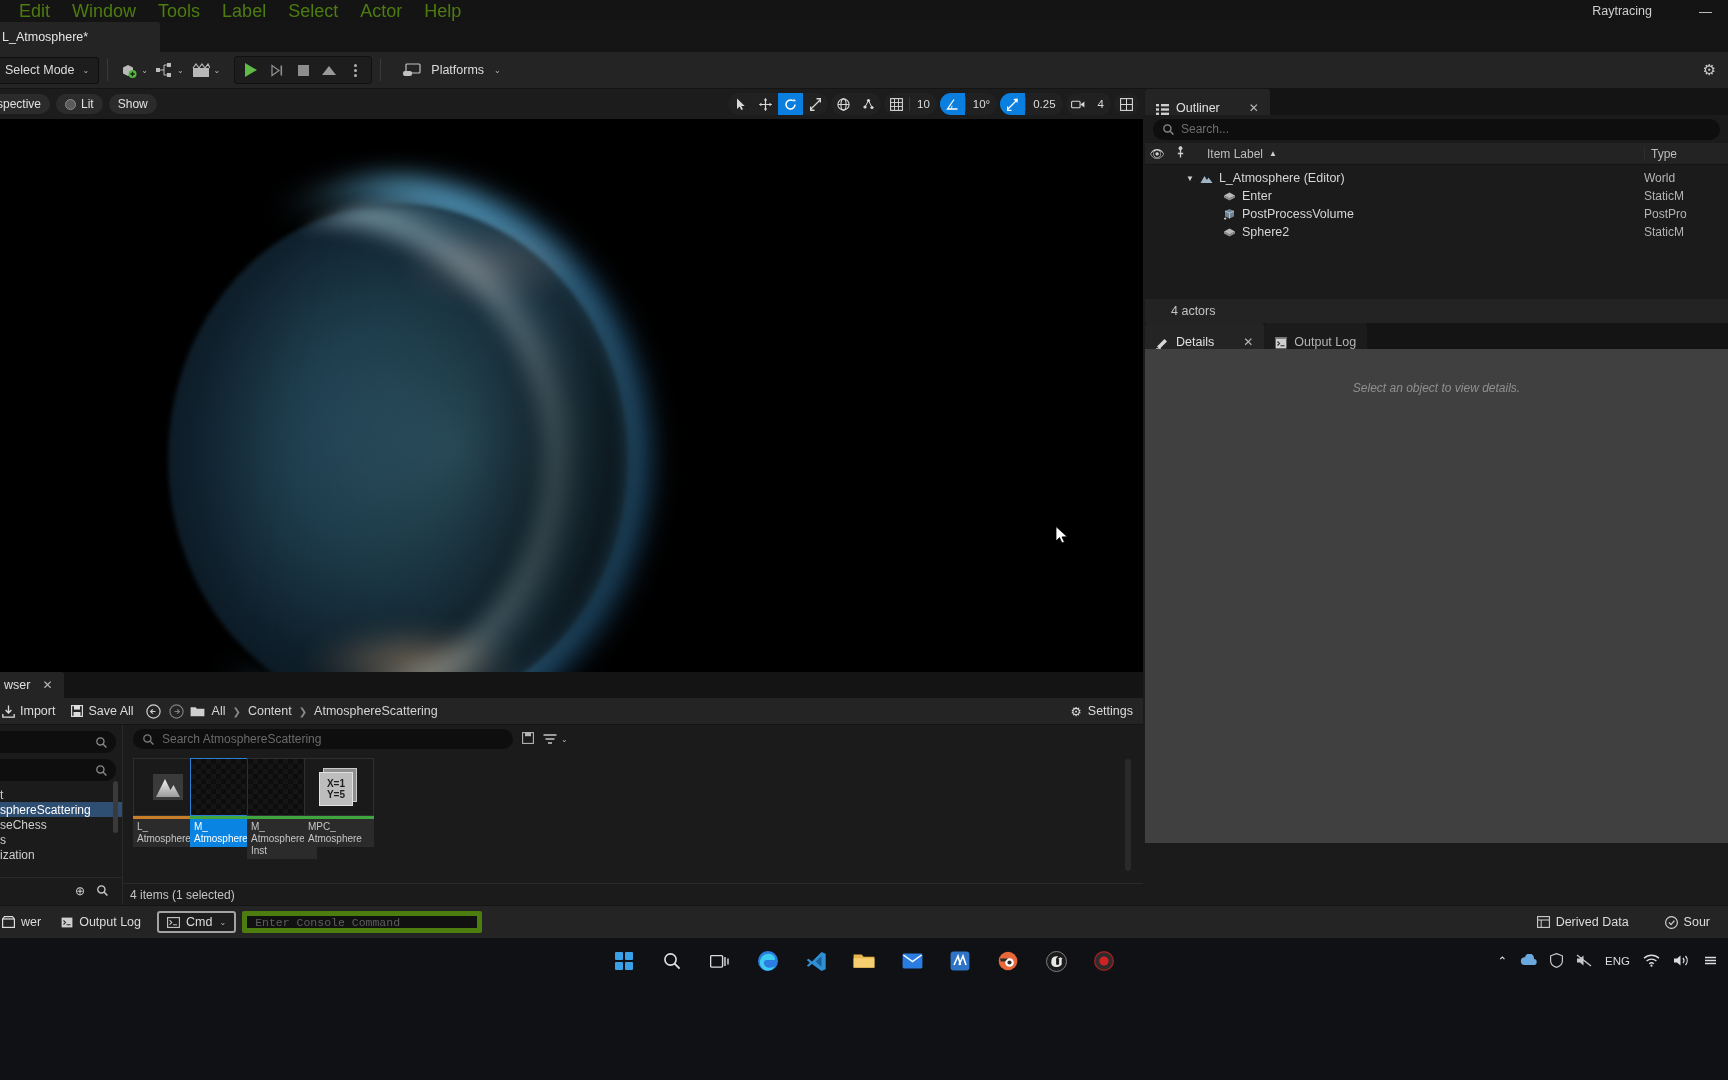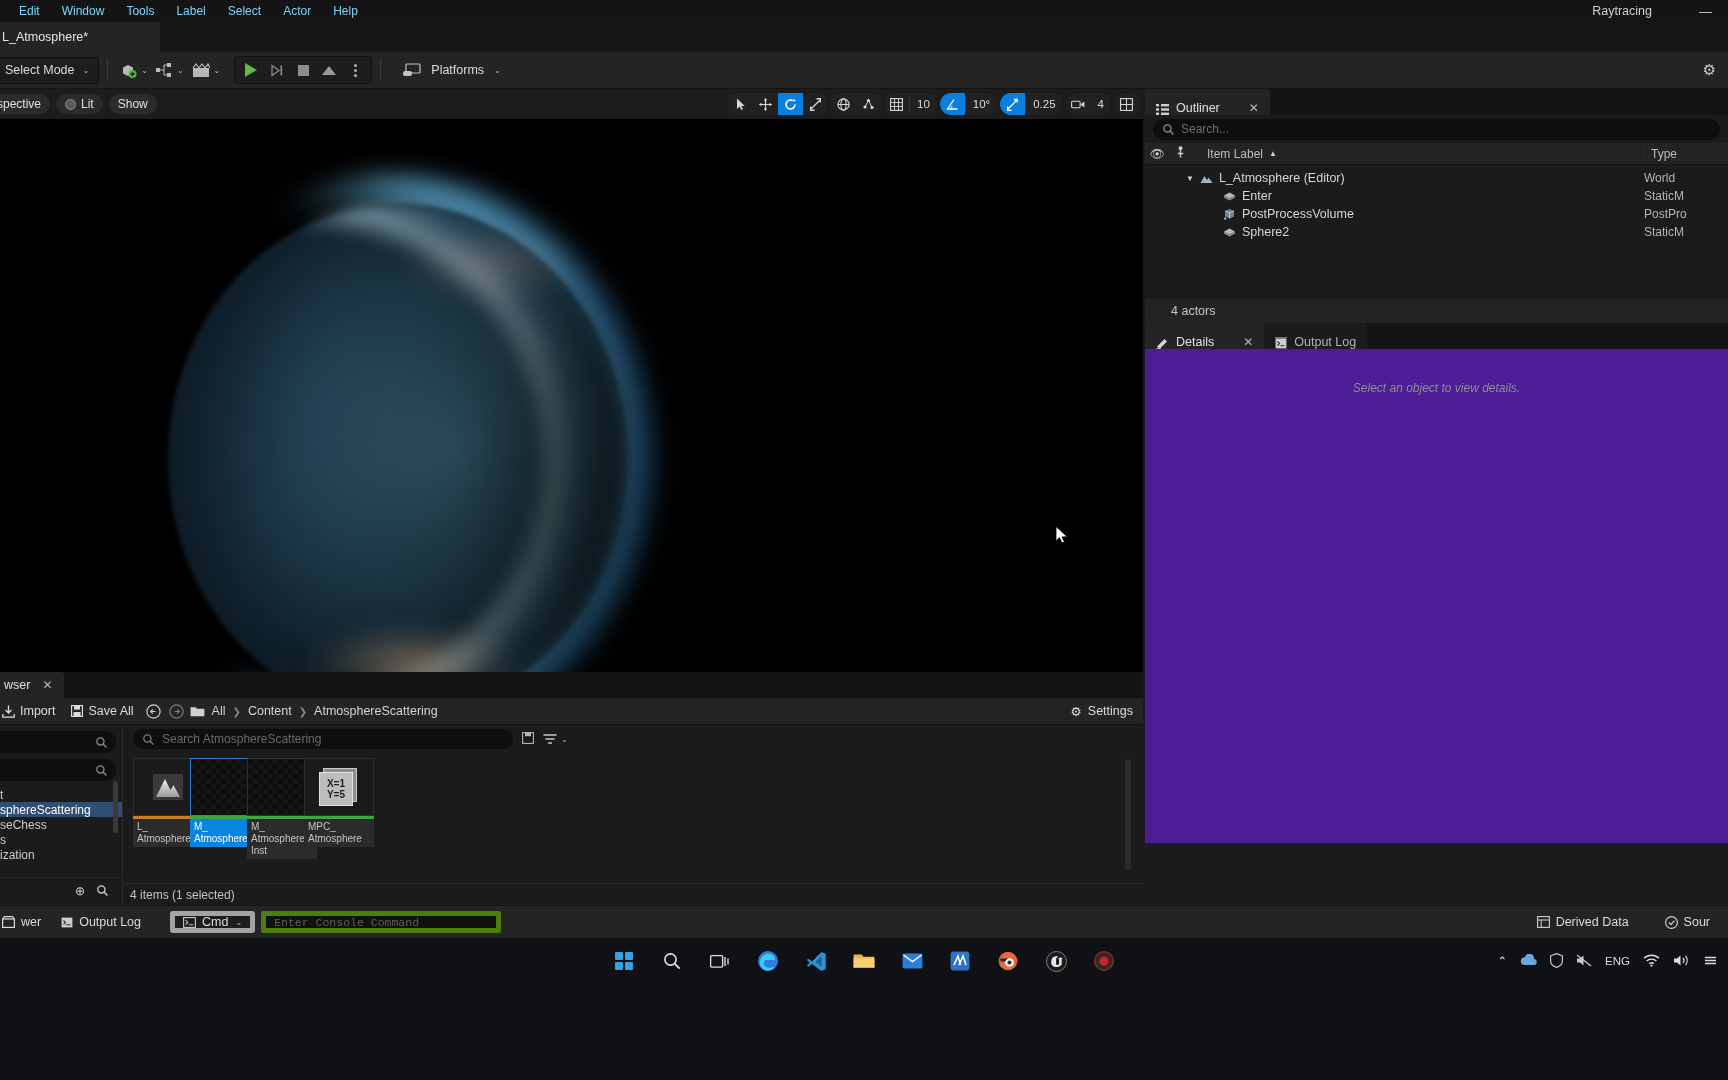--- a/index.html
+++ b/index.html
@@ -12,21 +12,21 @@
     -webkit-font-smoothing:antialiased;
   }
   .app { position:relative; width:1728px; height:1080px; }
 
   
   .menubar {
     position:absolute; top:0; left:0; width:1728px; height:22px;
     background:#141414; display:flex; align-items:center; padding-left:8px;
     z-index:5;
   }
-  .menu-item { padding:0 11px; font-size:12px; color:#7dd3fc; line-height:22px; cursor:default; }
+  .menu-item { padding:0 11px; font-size:18px; color:#4d7c0f; line-height:22px; cursor:default; }
 
   
   .recbar {
     position:absolute; top:0; left:574px; width:450px; height:23px;
     background:#232428; display:flex; align-items:center; gap:0px;
     clip-path: polygon(14px 0, 436px 0, 422px 23px, 28px 23px);
     padding-left:14px;
   }
   .rec-caret { margin-left:6px; font-size:9px; color:#cfcfcf; }
   .rec-pencil { margin-left:12px; font-size:11px; color:#cfcfcf; transform:rotate(-15deg); }
@@ -141,21 +141,21 @@
   }
   .oheader { height:22px; background:#232323; display:flex; align-items:center; font-size:12px; color:#bdbdbd; border-bottom:1px solid #141414; }
   .oh-eye { width:24px; text-align:center; color:#cfcfcf; font-size:12px; }
   .oh-pin { width:22px; text-align:center; color:#cfcfcf; font-size:12px; }
   .oh-label { flex:1; padding-left:16px; display:flex; align-items:center; gap:6px; }
   .oh-type { width:84px; padding-left:6px; border-left:1px solid #2e2e2e; }
   .orow { height:18px; display:flex; align-items:center; font-size:12.5px; color:#d6d6d6; }
   .orow .lbl { flex:1; display:flex; align-items:center; gap:6px; }
   .orow .typ { width:84px; color:#b4b4b4; font-size:12px; overflow:hidden; white-space:nowrap; }
   .actors-bar { position:absolute; top:210px; left:0; width:583px; height:24px; background:#232323; display:flex; align-items:center; padding-left:26px; font-size:12.5px; color:#c4c4c4; }
-  .details-area { position:absolute; top:234px; left:0; width:583px; height:520px; background:#4c1d95; }
+  .details-area { position:absolute; top:234px; left:0; width:583px; height:520px; background:#404040; }
   .details-tabs { height:26px; background:#141414; display:flex; align-items:flex-end; }
   .details-empty { margin-top:32px; text-align:center; font-size:12px; color:#8f8f8f; font-style:italic; }
 
   
   .cb { position:absolute; top:672px; left:0; width:1143px; height:233px; background:#1b1b1b; }
   .cb-tabrow { height:26px; background:#141414; display:flex; align-items:flex-end; }
   .cb-tab { margin-left:-40px; height:26px; display:flex; align-items:center; padding:0 12px 0 44px; background:#242424; font-size:12.5px; color:#e0e0e0; border-top-left-radius:3px;border-top-right-radius:3px; }
   .cb-toolbar { height:27px; background:#242424; display:flex; align-items:center; border-bottom:1px solid #141414; position:relative; }
   .cbt-btn { display:flex; align-items:center; gap:5px; font-size:12.5px; color:#dcdcdc; padding:0 8px; height:22px; }
   .crumb { display:flex; align-items:center; gap:7px; font-size:12.5px; color:#d4d4d4; }
@@ -183,21 +183,21 @@
     background-size:10px 10px; background-position:0 0,5px 5px; background-color:#0d0d0d; }
   .tile-strip { height:3px; width:70px; }
   .tile-label { width:70px; min-height:26px; background:#2b2b2b; font-size:10px; line-height:12px; color:#c6c6c6; padding:2px 4px; }
   .tile.sel .tile-label { background:#0a84e2; color:#fff; }
   .cb-scroll { position:absolute; right:12px; top:34px; width:6px; height:112px; background:#2a2a2a; border-radius:3px; }
   .cb-status { position:absolute; bottom:0; left:122px; width:1021px; height:22px; display:flex; align-items:center; padding-left:8px; font-size:12px; color:#c4c4c4; border-top:1px solid #2a2a2a; }
 
   
   .statusbar { position:absolute; top:905px; left:0; width:1728px; height:33px; background:#242424; display:flex; align-items:center; border-top:1px solid #141414; }
   .sb-btn { display:flex; align-items:center; gap:6px; font-size:12.5px; color:#dcdcdc; padding:0 10px; height:24px; }
-  .cmd-chip { display:flex; align-items:center; gap:6px; height:22px; padding:0 8px; background:#1d1d1d; border:5px solid #a3a3a3; border-radius:3px; font-size:12.5px; color:#dcdcdc; margin-left:19px; }
+  .cmd-chip { display:flex; align-items:center; gap:6px; height:22px; padding:0 8px; background:#1d1d1d; border:2px solid #a3a3a3; border-radius:3px; font-size:12.5px; color:#dcdcdc; margin-left:6px; }
   .cmd-input { margin-left:6px; width:240px; height:22px; background:#111; border:5px solid #4d7c0f; border-radius:2px; display:flex; align-items:center; padding:0 8px; font-family:"Liberation Mono", monospace; font-size:11.5px; color:#5e5e5e; }
   .sb-right { position:absolute; right:8px; display:flex; align-items:center; gap:16px; }
 
   
   .taskbar { position:absolute; top:938px; left:0; width:1728px; height:142px; background:#101114; }
   .tb-center { position:absolute; left:0; top:0; width:1728px; height:46px; display:flex; align-items:center; justify-content:center; gap:22px; }
   .tb-icon { width:26px; height:26px; display:flex; align-items:center; justify-content:center; }
   .tray { position:absolute; right:10px; top:0; height:46px; display:flex; align-items:center; gap:13px; font-size:11.5px; color:#dcdcdc; }
   .sq4 { display:grid; grid-template-columns:1fr 1fr; grid-gap:2px; width:18px; height:18px; }
   .sq4 i { background:#3aa0e8; border-radius:1px; }

